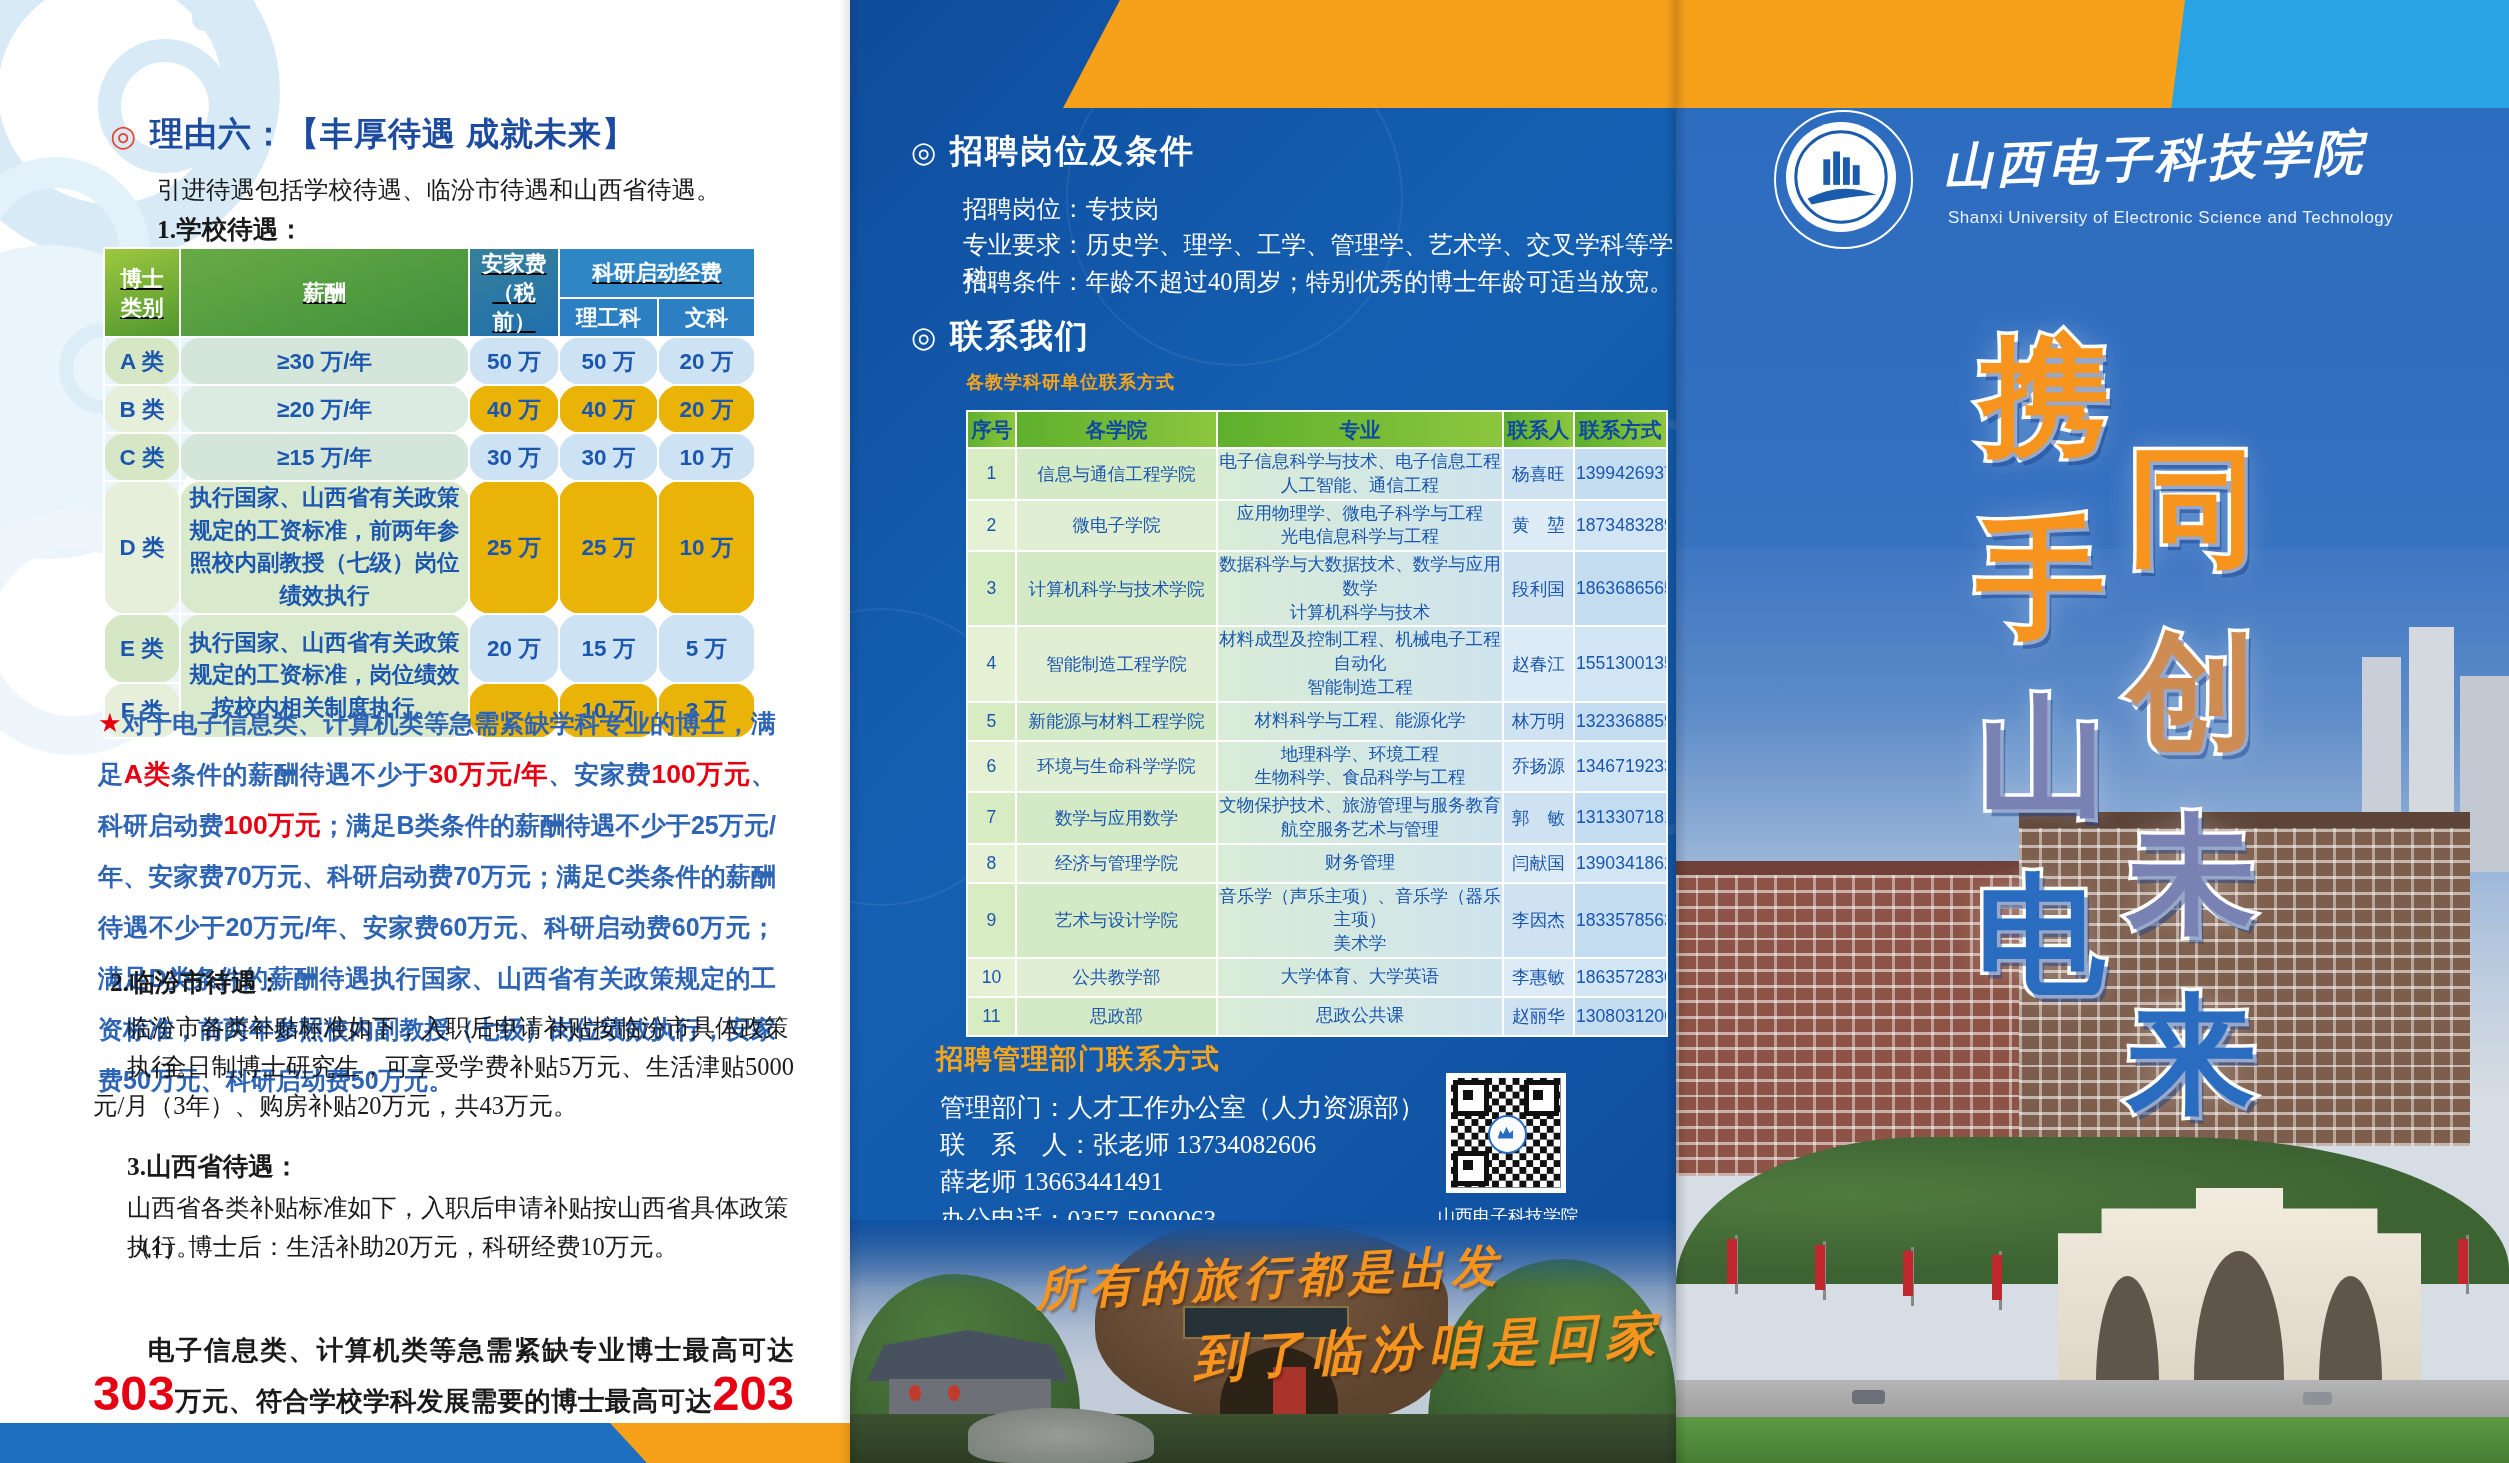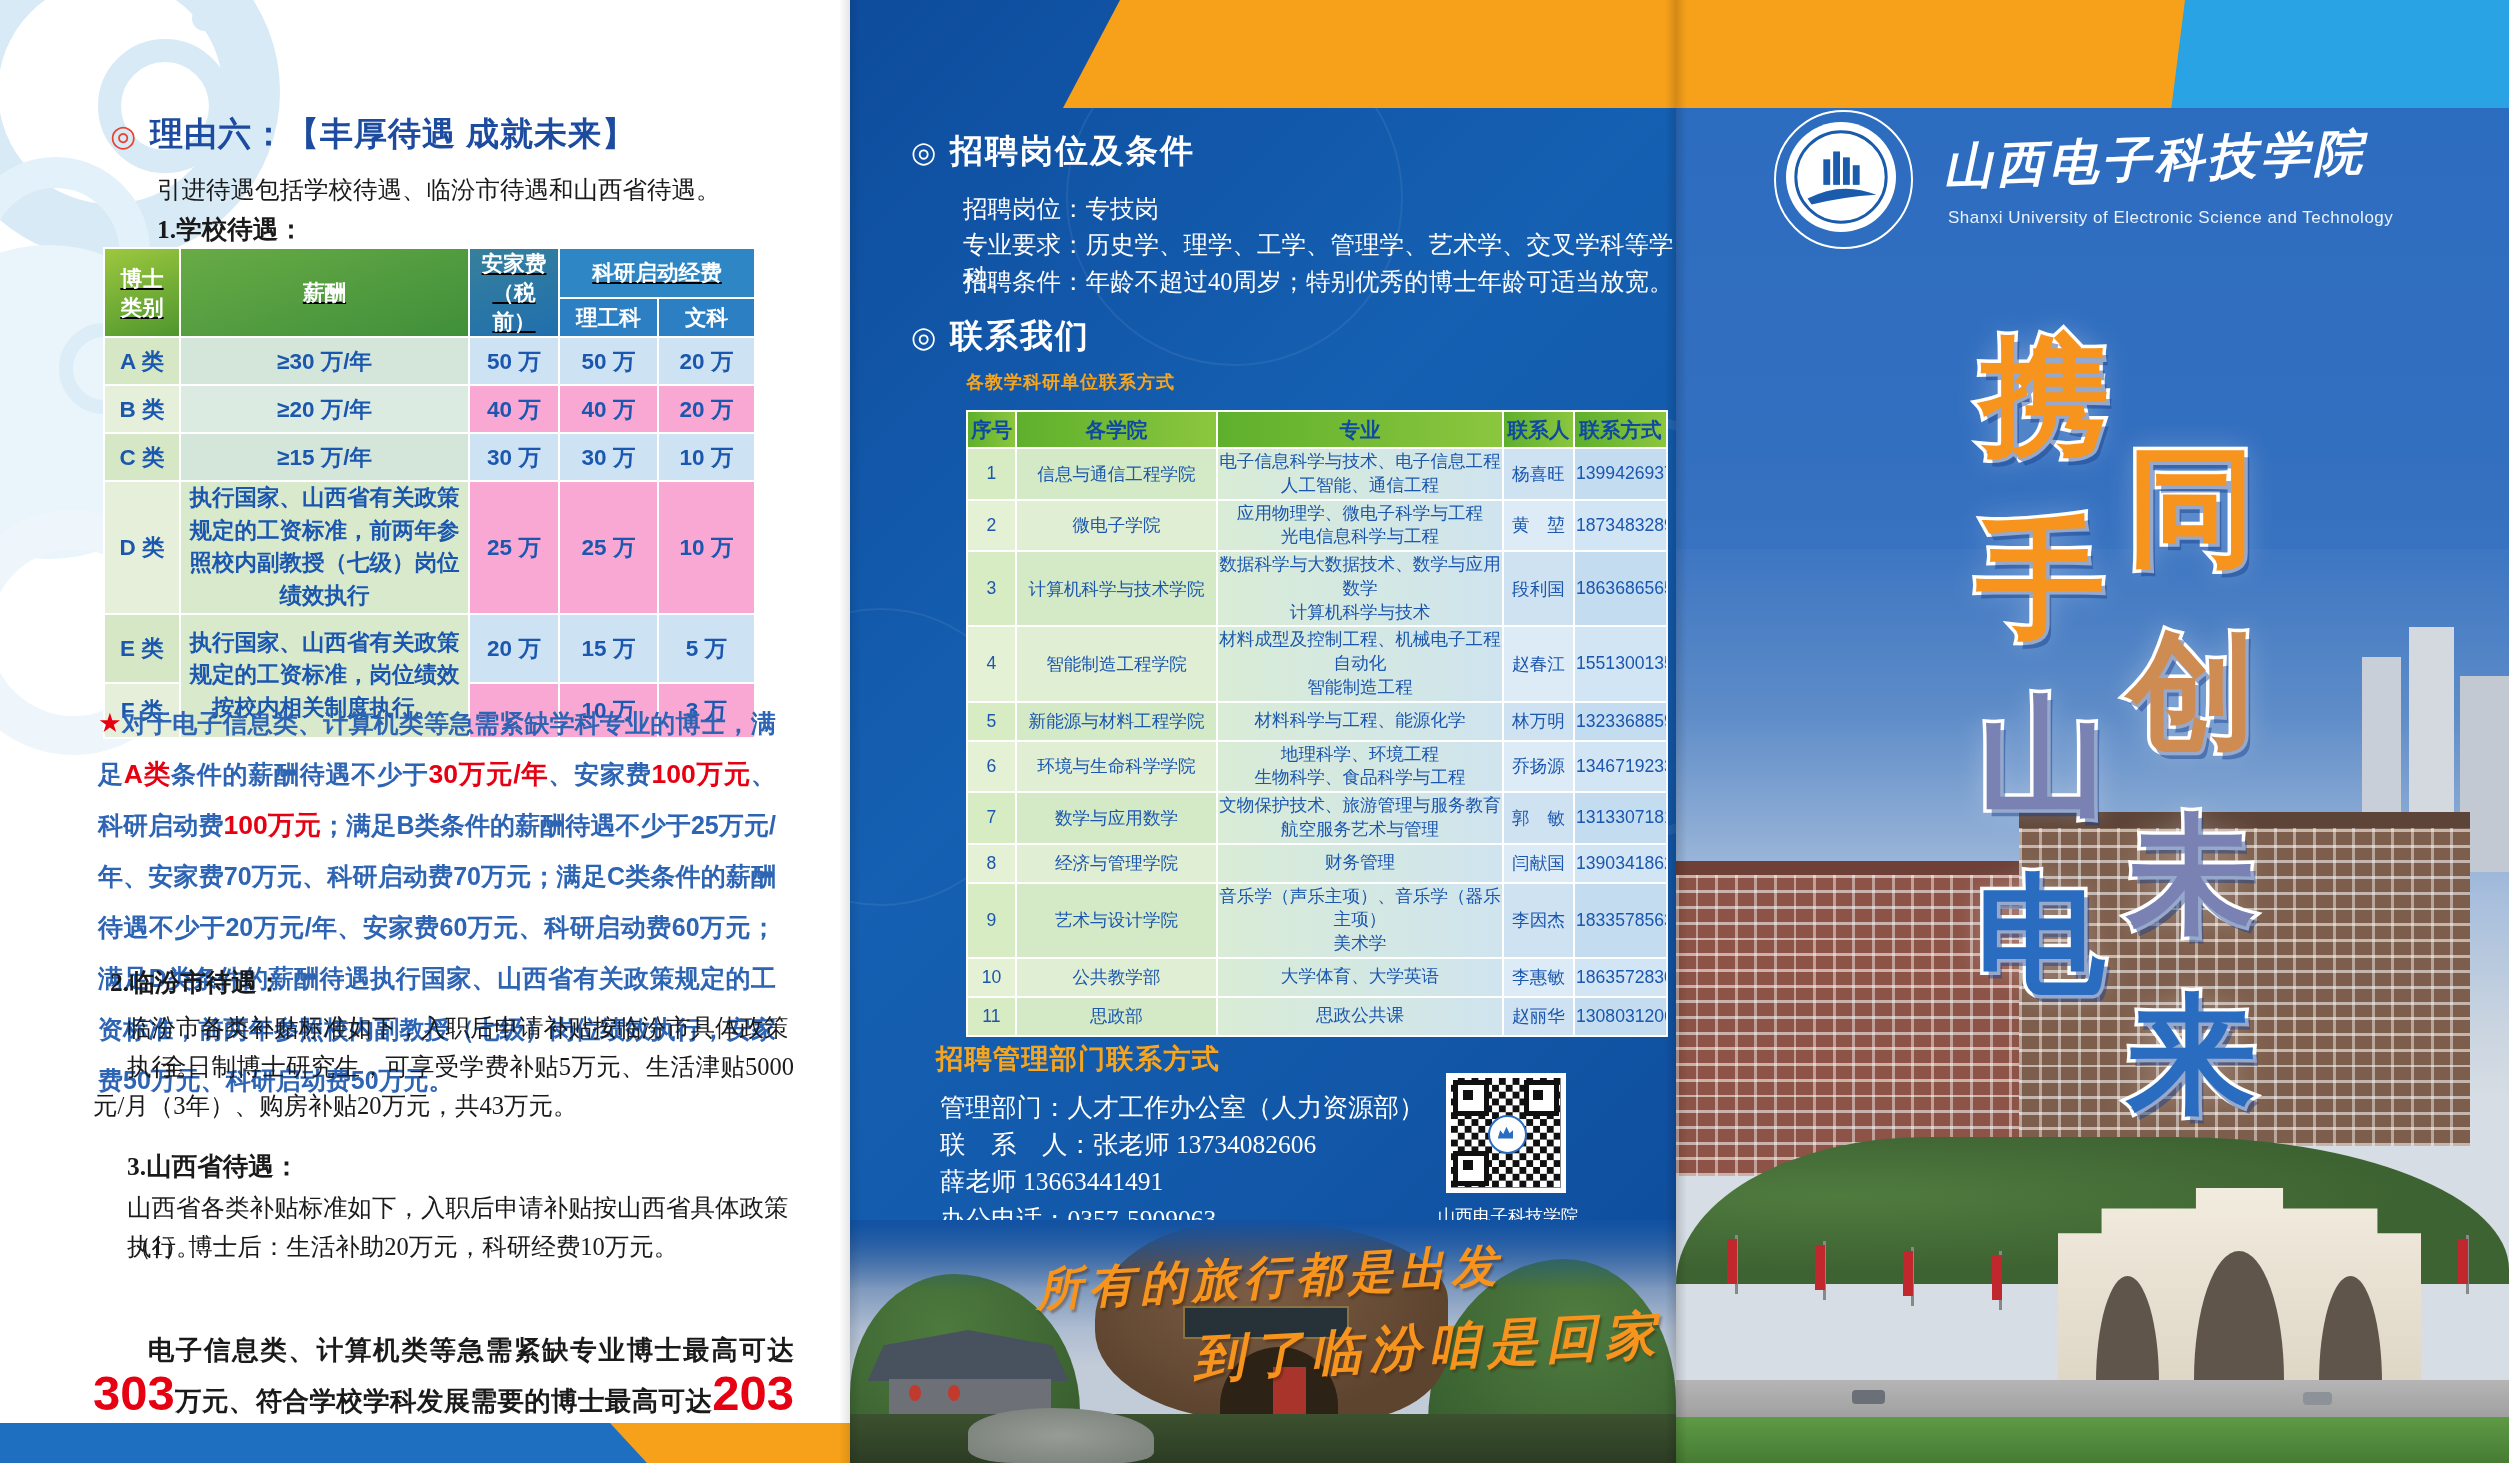--- a/index.html
+++ b/index.html
@@ -39,26 +39,26 @@
 
   
   #school-table{border-collapse:collapse;table-layout:fixed;width:652px;}
   #school-table th,#school-table td{border:2.9px solid #ffffff;text-align:center;vertical-align:middle;padding:0 3.9px;}
   #school-table th{color:#ffffff;font-size:21.6px;font-weight:bold;}
   .th-cat{background:linear-gradient(160deg,#9dc83f,#4f962e);}
   .th-sal{background:linear-gradient(160deg,#68ab46,#3f8f3a);}
   .th-set{background:linear-gradient(160deg,#37809b,#1f6fae);}
   .th-res{background:#2f86c4;}
   .th-sub{background:#2c7fc2;font-size:20.6px;}
-  #school-table td{color:#1b57ae;font-weight:bold;font-size:22.5px;}
+  #school-table td{color:#1b57ae;font-weight:bold;font-size:22.5px;border-radius:22px;}
   td.cat{background:#d6e7c6;font-size:23.5px;}
   td.sal{background:#d4e6da;}
   td.desc{font-size:16.7px;text-align:left;padding:3.9px 9.8px;line-height:1.45;background:#d9e9cc;}
   td.val-a{background:#cde2f3;}
-  td.val-b{background:#f9a8d4;}
+  td.val-b{background:#eab308;}
   tr.r-light td.cat{background:#e6efda;}
   .row-abc{height:48px;} .row-d{height:86px;} .row-e{height:69px;} .row-f{height:55px;}
 
   .star-p{font-size:25px;line-height:51px;color:#2d64b4;text-align:justify;font-weight:bold;
           font-family:"Liberation Sans","DejaVu Sans",sans-serif;}
   .red{color:#e60012;}
   .star-p .red{font-size:26.5px;}
   .l-par{font-size:24.5px;line-height:39px;}
   .l-foot{font-size:26.5px;font-weight:bold;color:#1a1a1a;line-height:51px;text-align:justify;}
   .l-foot .red{font-size:49px;line-height:29px;}

